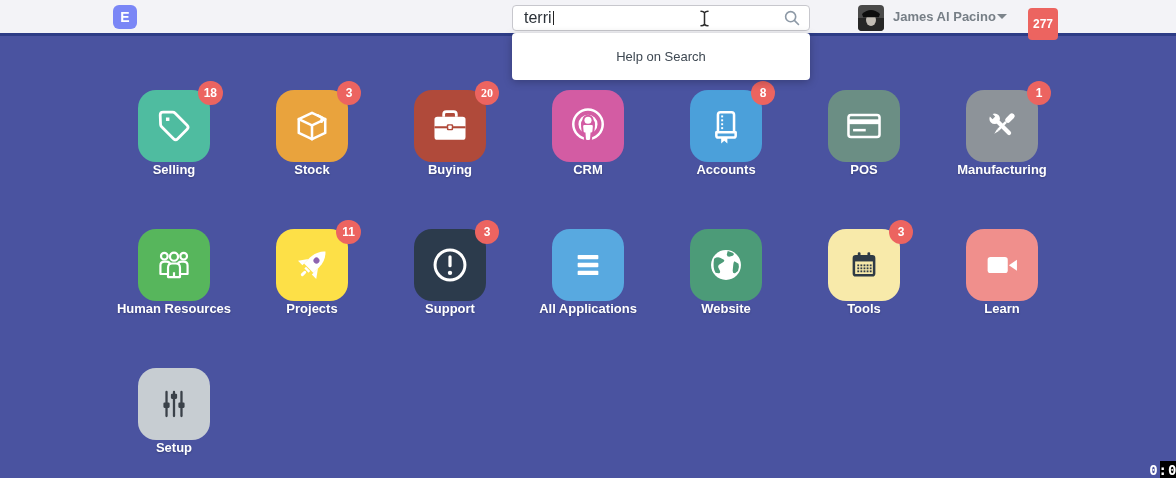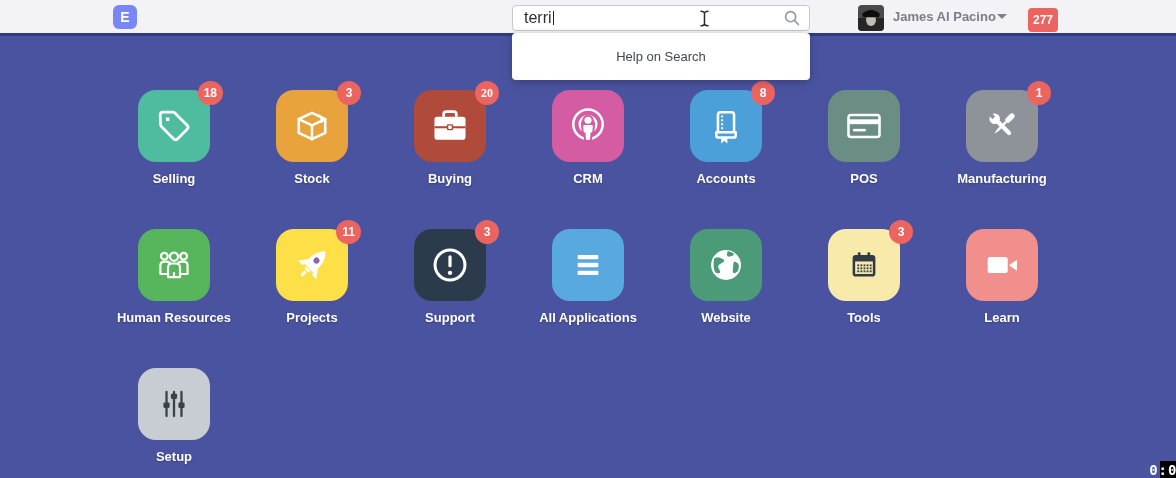--- a/index.html
+++ b/index.html
@@ -42,21 +42,21 @@
   .user-menu {
     position:absolute; left:893px; top:0; height:32px;
     display:flex; align-items:center; gap:1px; cursor:pointer;
   }
   .user-menu .uname { font-size:13px; font-weight:600; color:#767E86; }
   .user-menu .dcaret {
     width:0; height:0; border-left:5px solid transparent;
     border-right:5px solid transparent; border-top:5px solid #7c848b;
   }
   .notif-badge {
-    position:absolute; left:1028px; top:8px; height:24px; min-width:26px;
+    position:absolute; left:1028px; top:8px; height:32px; min-width:26px;
     background:var(--badge,#EC6460); border-radius:4px;
     color:#fff; font-size:12px; font-weight:bold;
     display:flex; align-items:center; justify-content:center; padding:0 5px;
     cursor:pointer;
   }
   
   .search-dropdown {
     position:absolute; left:512px; top:33px; width:298px;
     background:#fff; border-radius:4px;
     box-shadow:0 2px 8px rgba(0,0,0,.25);
@@ -79,21 +79,21 @@
     display:flex; align-items:center; justify-content:center;
   }
   .tile-icon svg { width:46px; height:46px; }
   .tile-badge {
     position:absolute; top:-9px; right:-13px;
     min-width:24px; height:24px; border-radius:12px; padding:0 6px;
     background:var(--badge,#EC6460); color:#fff;
     font-size:12px; font-weight:bold; line-height:24px; text-align:center;
   }
   .tile-label {
-    margin-top:9px; font-size:13px; font-weight:bold; color:#fff;
+    font-size:13px; font-weight:bold; color:#fff;
     text-shadow:0 1px 2px rgba(0,0,0,.25); white-space:nowrap;
   }
   
   .rec-timer {
     position:absolute; right:0; bottom:0; width:16px; height:17px;
     background:#000; color:#fff;
     font-family:"DejaVu Sans Mono",monospace; font-size:14px; font-weight:bold;
     letter-spacing:1px; display:flex; align-items:center; justify-content:center;
   }
 </style>

